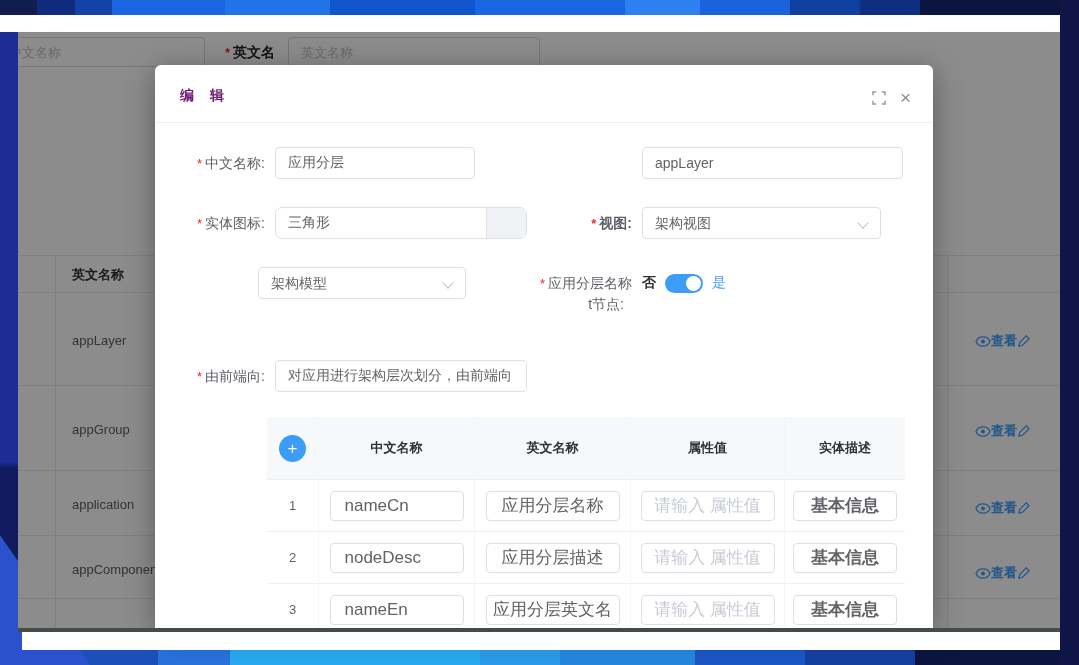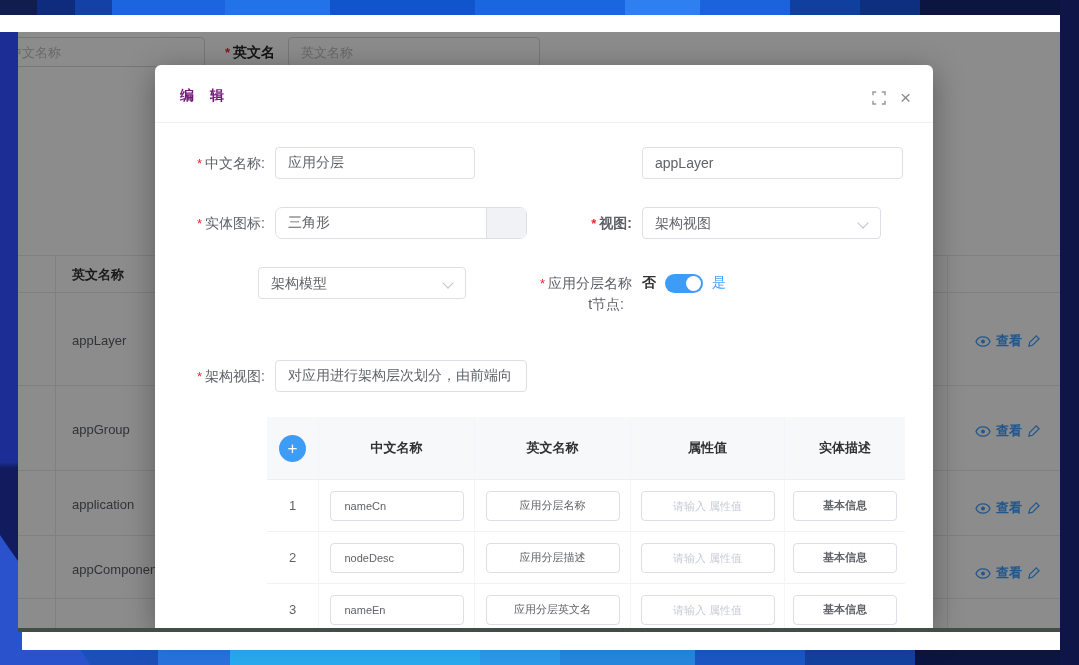--- a/index.html
+++ b/index.html
@@ -22,21 +22,21 @@
   .window { position:absolute; left:18px; top:15px; width:1042px; height:617px; background:#fff; overflow:hidden; z-index:3; }
   .bg-input { position:absolute; height:30px; border:1px solid #d9d9d9; border-radius:4px; background:#fff;
               font-size:13px; color:#595959; padding:0 12px; outline:none; }
   .bg-input::placeholder { color:#bfbfbf; }
   .bg-label { position:absolute; font-size:14px; font-weight:bold; color:#262626; white-space:nowrap; }
   .req { color:#f5222d; font-style:normal; margin-right:3px; font-size:13px; }
   .hline { position:absolute; left:0; width:1042px; height:1px; background:#e9e9e9; }
   .vline { position:absolute; top:240px; width:1px; height:373px; background:#e9e9e9; }
   .bg-th { position:absolute; font-size:13px; font-weight:bold; color:#303133; }
   .bg-cell { position:absolute; font-size:13px; color:#5a5e66; white-space:nowrap; }
-  .act { position:absolute; left:957px; width:86px; overflow:hidden; display:flex; align-items:center; gap:5px;
+  .act { position:absolute; left:957px; width:86px; overflow:hidden; display:flex; align-items:center; 
          color:#409eff; font-size:13px; font-weight:bold; white-space:nowrap; }
   .act svg { flex:0 0 auto; }
   .overlay { position:absolute; left:0; top:17px; width:1042px; height:596px; background:rgba(0,0,0,0.45); z-index:5; }
 
   
   .modal { position:absolute; left:155px; top:65px; width:778px; height:563px; background:#fff;
            border-radius:6px 6px 0 0; box-shadow:0 6px 30px rgba(0,0,0,.35); z-index:10; overflow:hidden; }
   .m-title { position:absolute; left:25px; top:22px; font-size:14px; font-weight:bold; color:#701a75; letter-spacing:6px; }
   .m-tools { position:absolute; right:22px; top:26px; display:flex; align-items:center; gap:14px; color:#8c8c8c; }
   .m-close { font-size:19px; line-height:14px; color:#8c8c8c; cursor:pointer; }
@@ -64,21 +64,21 @@
                 grid-template-columns:52px 156px 156px 154px 120px; }
   .tr { display:contents; }
   .td { height:52px; display:flex; align-items:center; justify-content:center;
         border-bottom:1px solid #f0f1f5; border-right:1px solid #f4f5f8; }
   .td:nth-child(5n) { border-right:none; }
   .thead .td { height:63px; background:#f7f8fa; font-size:13px; font-weight:bold; color:#303133; border-bottom:1px solid #ebeef5; }
   .num { font-size:13px; color:#606266; }
   .add-btn { width:27px; height:27px; border-radius:50%; background:#3d9df6; color:#fff; border:none;
              font-size:17px; line-height:25px; cursor:pointer; }
   .tin { width:134px; height:30px; border:1px solid #dcdfe6; border-radius:4px; background:#fff;
-         font-size:11px; color:#606266; text-align:center; outline:none; padding:0 6px;
+         font-size:17px; color:#606266; text-align:center; outline:none; padding:0 6px;
          white-space:nowrap; overflow:hidden; }
   .tin.t-left { text-align:left; padding:0 14px; }
   .tin.g { width:104px;font-weight:bold; }
   .tin::placeholder { color:#c8ccd4; }
 </style>
 </head>
 <body>
 
 <div class="stage">
 
@@ -213,21 +213,21 @@
     <div class="ml wrap2" style="left:330px;width:147px;top:202px;">
       <i class="req">*</i><span>应用分层名称</span><br>
       <span style="margin-right:8px;">t节点:</span>
     </div>
     <div class="toggle-row">
       <span class="tog-off">否</span>
       <div class="switch"></div>
       <span class="tog-on">是</span>
     </div>
 
-    <div class="ml" style="left:0;width:110px;top:295px;"><i class="req">*</i><span>架构视图:</span></div>
+    <div class="ml" style="left:0;width:110px;top:295px;"><i class="req">*</i><span>由前端向:</span></div>
     <input class="fld-input" style="left: 120px; top: 295px; width: 252px;" value="对应用进行架构层次划分，由前端向">
 
 
     <div class="attr-table">
       <div class="tr thead">
         <div class="td">
           <button class="add-btn">+</button>
         </div>
         <div class="td">中文名称</div>
         <div class="td">英文名称</div>

